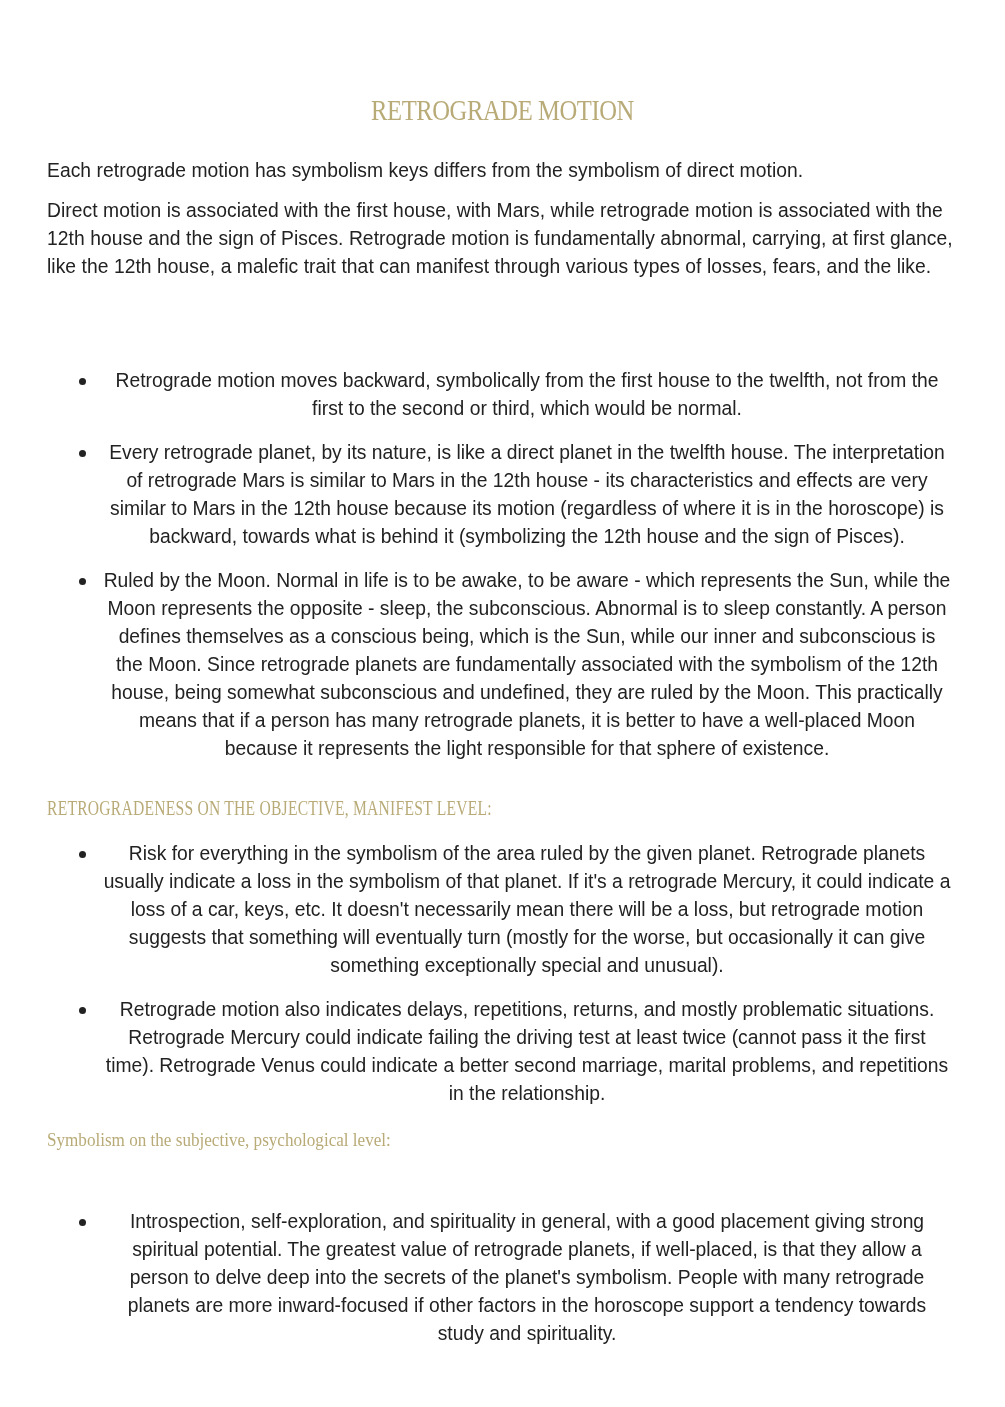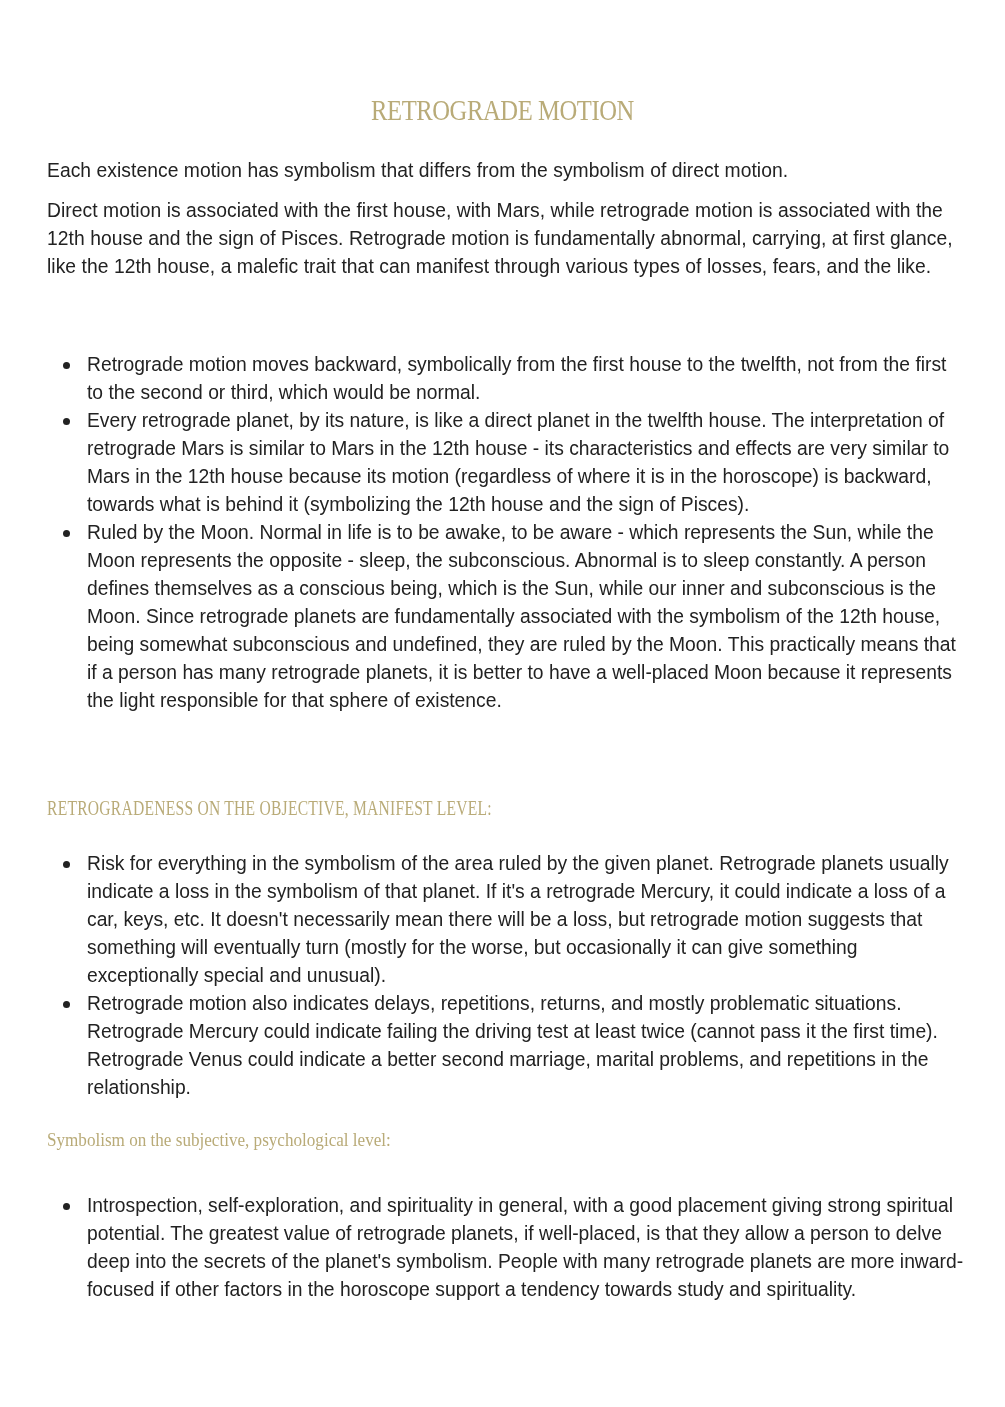--- a/index.html
+++ b/index.html
@@ -57,33 +57,34 @@
       padding: 0;
       list-style: none;
       font-family: "Liberation Sans", sans-serif;
       font-size: 19.3px;
       line-height: 28px;
       color: #222222;
     }
     ul.bullets li {
       position: relative;
       padding-left: 40px;
-      margin: 0;
+      margin: 16px;
+      text-align: center;
     }
     ul.bullets li .dot {
       position: absolute;
       left: 16px;
       top: 11px;
       width: 7px;
       height: 7px;
       border-radius: 50%;
       background: #222222;
     }
     .list1 { top: 351px; }
-    .list2 { top: 850px; }
+    .list2 { top: 824px; }
     .list3 { top: 1192px; }
     .sub-heading {
       position: absolute;
       left: 47px;
       font-family: "Liberation Serif", serif;
       font-weight: normal;
       color: #b9ab78;
       margin: 0;
       white-space: nowrap;
       transform-origin: left center;
@@ -100,21 +101,21 @@
       transform: scaleX(0.9);
     }
   </style>
 </head>
 <body>
 
 <div class="page">
 
   <h1 class="title">RETROGRADE MOTION</h1>
 
-  <p class="body-text p1">Each existence motion has symbolism that differs from the symbolism of direct motion.</p>
+  <p class="body-text p1">Each retrograde motion has symbolism keys differs from the symbolism of direct motion.</p>
   <p class="body-text p2">Direct motion is associated with the first house, with Mars, while retrograde motion is associated with the 12th house and the sign of Pisces. Retrograde motion is fundamentally abnormal, carrying, at first glance, like the 12th house, a malefic trait that can manifest through various types of losses, fears, and the like.</p>
 
   <ul class="bullets list1">
     <li>
       <span class="dot"></span>
       <span>Retrograde motion moves backward, symbolically from the first house to the twelfth, not from the first to the second or third, which would be normal.</span>
     </li>
     <li>
       <span class="dot"></span>
       <span>Every retrograde planet, by its nature, is like a direct planet in the twelfth house. The interpretation of retrograde Mars is similar to Mars in the 12th house - its characteristics and effects are very similar to Mars in the 12th house because its motion (regardless of where it is in the horoscope) is backward, towards what is behind it (symbolizing the 12th house and the sign of Pisces).</span>

